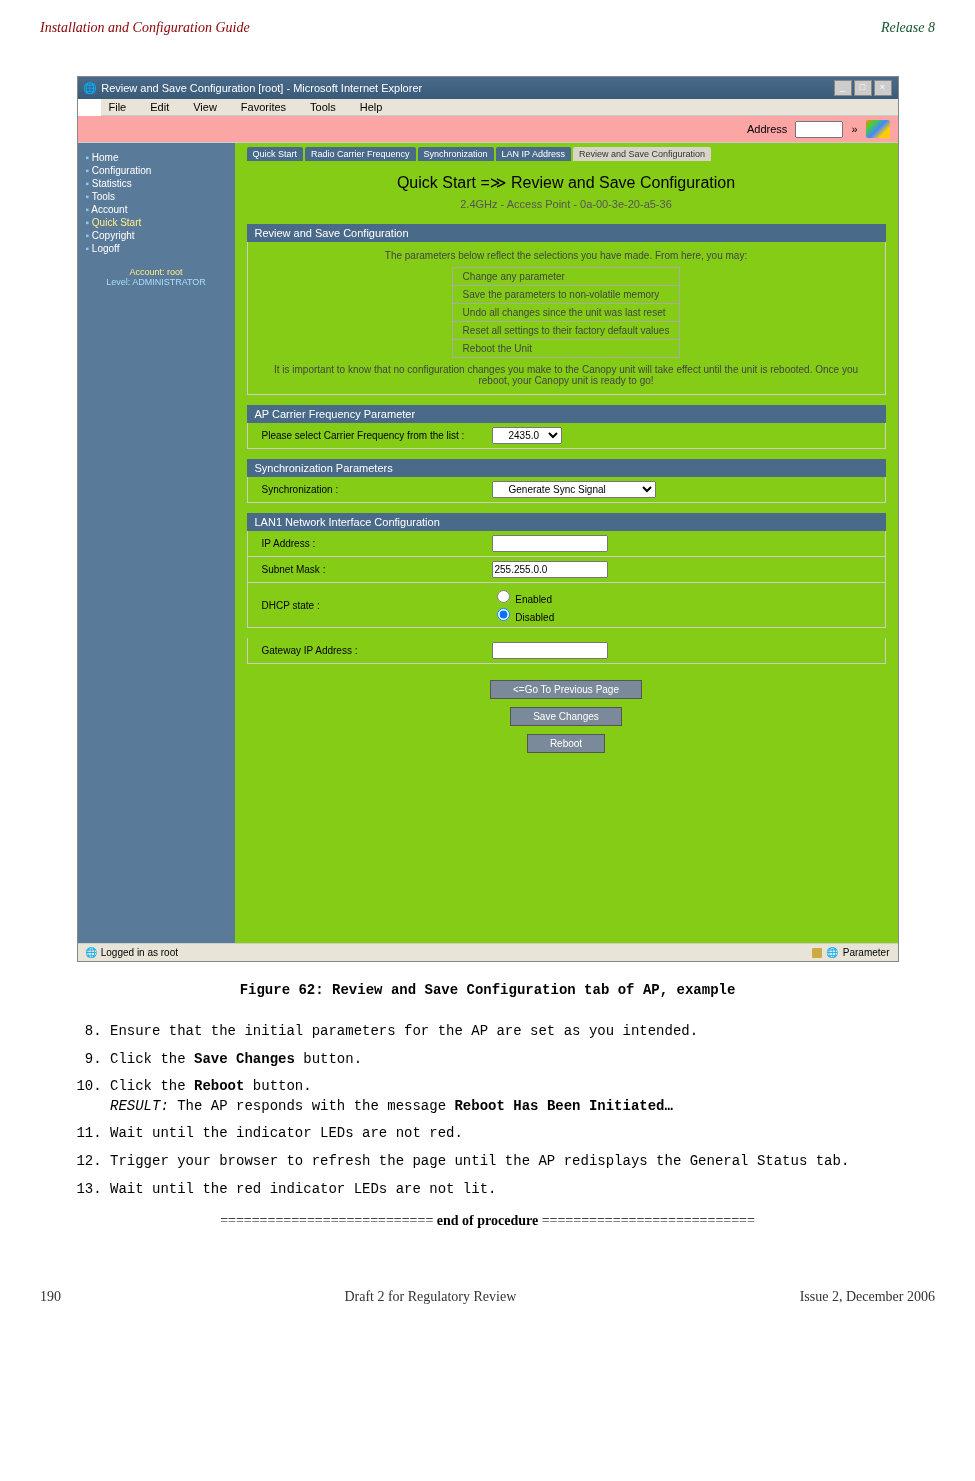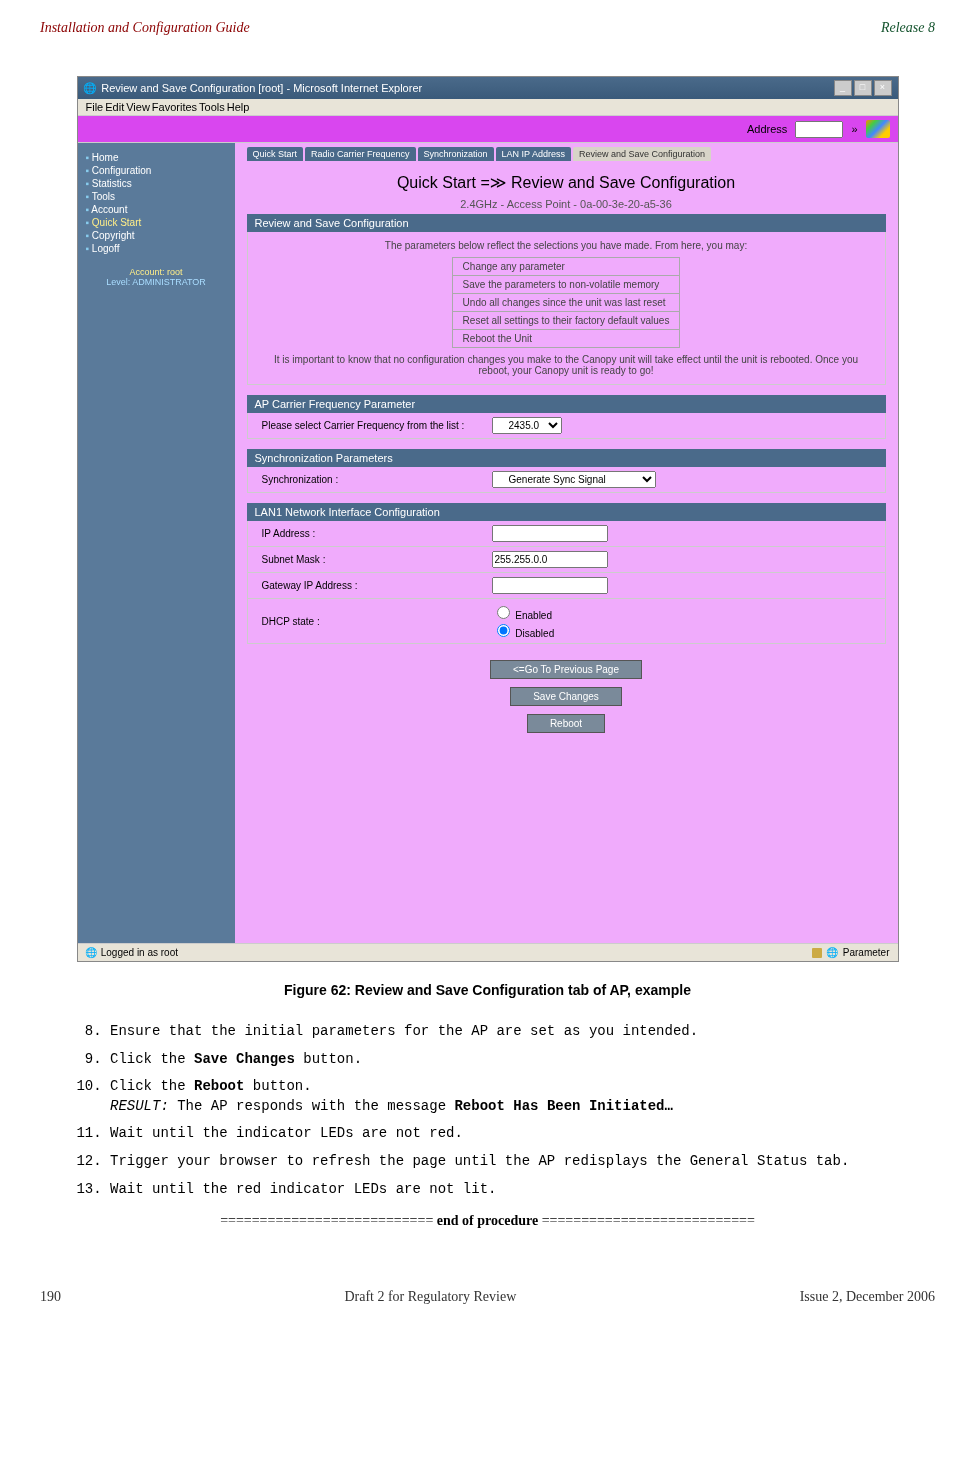--- a/index.html
+++ b/index.html
@@ -52,25 +52,26 @@
       font-size: 9px;
       text-align: center;
       line-height: 12px;
     }
     .menubar {
       background: #e8e4d8;
       padding: 2px 8px;
       font-family: Tahoma, sans-serif;
       font-size: 11px;
       display: flex;
-      gap: 2px;
+      gap: 24px;
       border-bottom: 1px solid #ccc;
+      margin-left: 23px;
     }
     .toolbar {
-      background: #d946ef;
+      background: #fca5a5;
       padding: 4px 8px;
       font-family: Tahoma, sans-serif;
       font-size: 11px;
       display: flex;
       justify-content: flex-end;
       align-items: center;
       gap: 8px;
       border-bottom: 1px solid #ccc;
     }
     .toolbar input {
@@ -78,21 +79,21 @@
       font-size: 10px;
     }
     .xp-flag {
       width: 24px;
       height: 18px;
       background: linear-gradient(135deg, #ff8800 0%, #44cc44 25%, #4488ff 50%, #ffcc00 75%);
       border-radius: 2px;
     }
     .content-area {
       display: flex;
-      background: #f0abfc;
+      background: #84cc16;
       min-height: 800px;
     }
     .sidebar {
       width: 145px;
       background: #5a7a9a;
       padding: 8px 6px;
       font-family: Arial, sans-serif;
       font-size: 10px;
       color: white;
     }
@@ -142,21 +143,21 @@
     }
     .page-title-main {
       text-align: center;
       font-size: 16px;
       margin: 10px 0 6px;
     }
     .page-subtitle {
       text-align: center;
       font-size: 11px;
       color: #555;
-      margin-bottom: 4px;
+      margin-bottom: 14px;
     }
     .section-header {
       background: #4a6a8a;
       color: white;
       padding: 3px 8px;
       font-size: 11px;
     }
     .section-body {
       border: 1px solid #ccc;
       border-top: none;
@@ -219,21 +220,21 @@
       width: 10px;
       height: 10px;
       background: #ccaa44;
       border-radius: 1px;
     }
     .figure-caption {
       text-align: center;
       font-weight: bold;
       font-size: 14px;
       margin: 18px 0 24px;
-      font-family: Liberation Sans, sans-serif;
+      font-family: Liberation Mono, monospace;
     }
     .procedure-list {
       font-family: Liberation Mono, monospace;
       font-size: 14px;
       margin: 0 40px;
       padding-left: 30px;
     }
     .procedure-list li {
       margin-bottom: 8px;
       line-height: 1.4;
@@ -358,30 +359,30 @@
 
       <div class="section-header">LAN1 Network Interface Configuration</div>
       <div class="param-row">
         <div class="param-label">IP Address :</div>
         <input class="param-input" type="text" style="width: 110px;" value="">
       </div>
       <div class="param-row">
         <div class="param-label">Subnet Mask :</div>
         <input class="param-input" type="text" style="width: 110px;" value="255.255.0.0">
       </div>
-      <div class="param-row">
-        <div class="param-label">Gateway IP Address :</div>
-        <input class="param-input" type="text" style="width: 110px;" value="">
-      </div>
       <div class="param-row" style="margin-bottom:10px;">
         <div class="param-label">DHCP state :</div>
         <div>
           <div><input type="radio" name="dhcp" style=""> <span>Enabled</span></div>
           <div><input type="radio" name="dhcp" checked="" style=""> <span>Disabled</span></div>
         </div>
+      </div>
+      <div class="param-row">
+        <div class="param-label">Gateway IP Address :</div>
+        <input class="param-input" type="text" style="width: 110px;" value="">
       </div>
 
       <div class="btn-row">
         <button class="ui-btn">&lt;=Go To Previous Page</button><br>
         <button class="ui-btn">Save Changes</button><br>
         <button class="ui-btn">Reboot</button>
       </div>
     </div>
   </div>
   <div class="statusbar">

